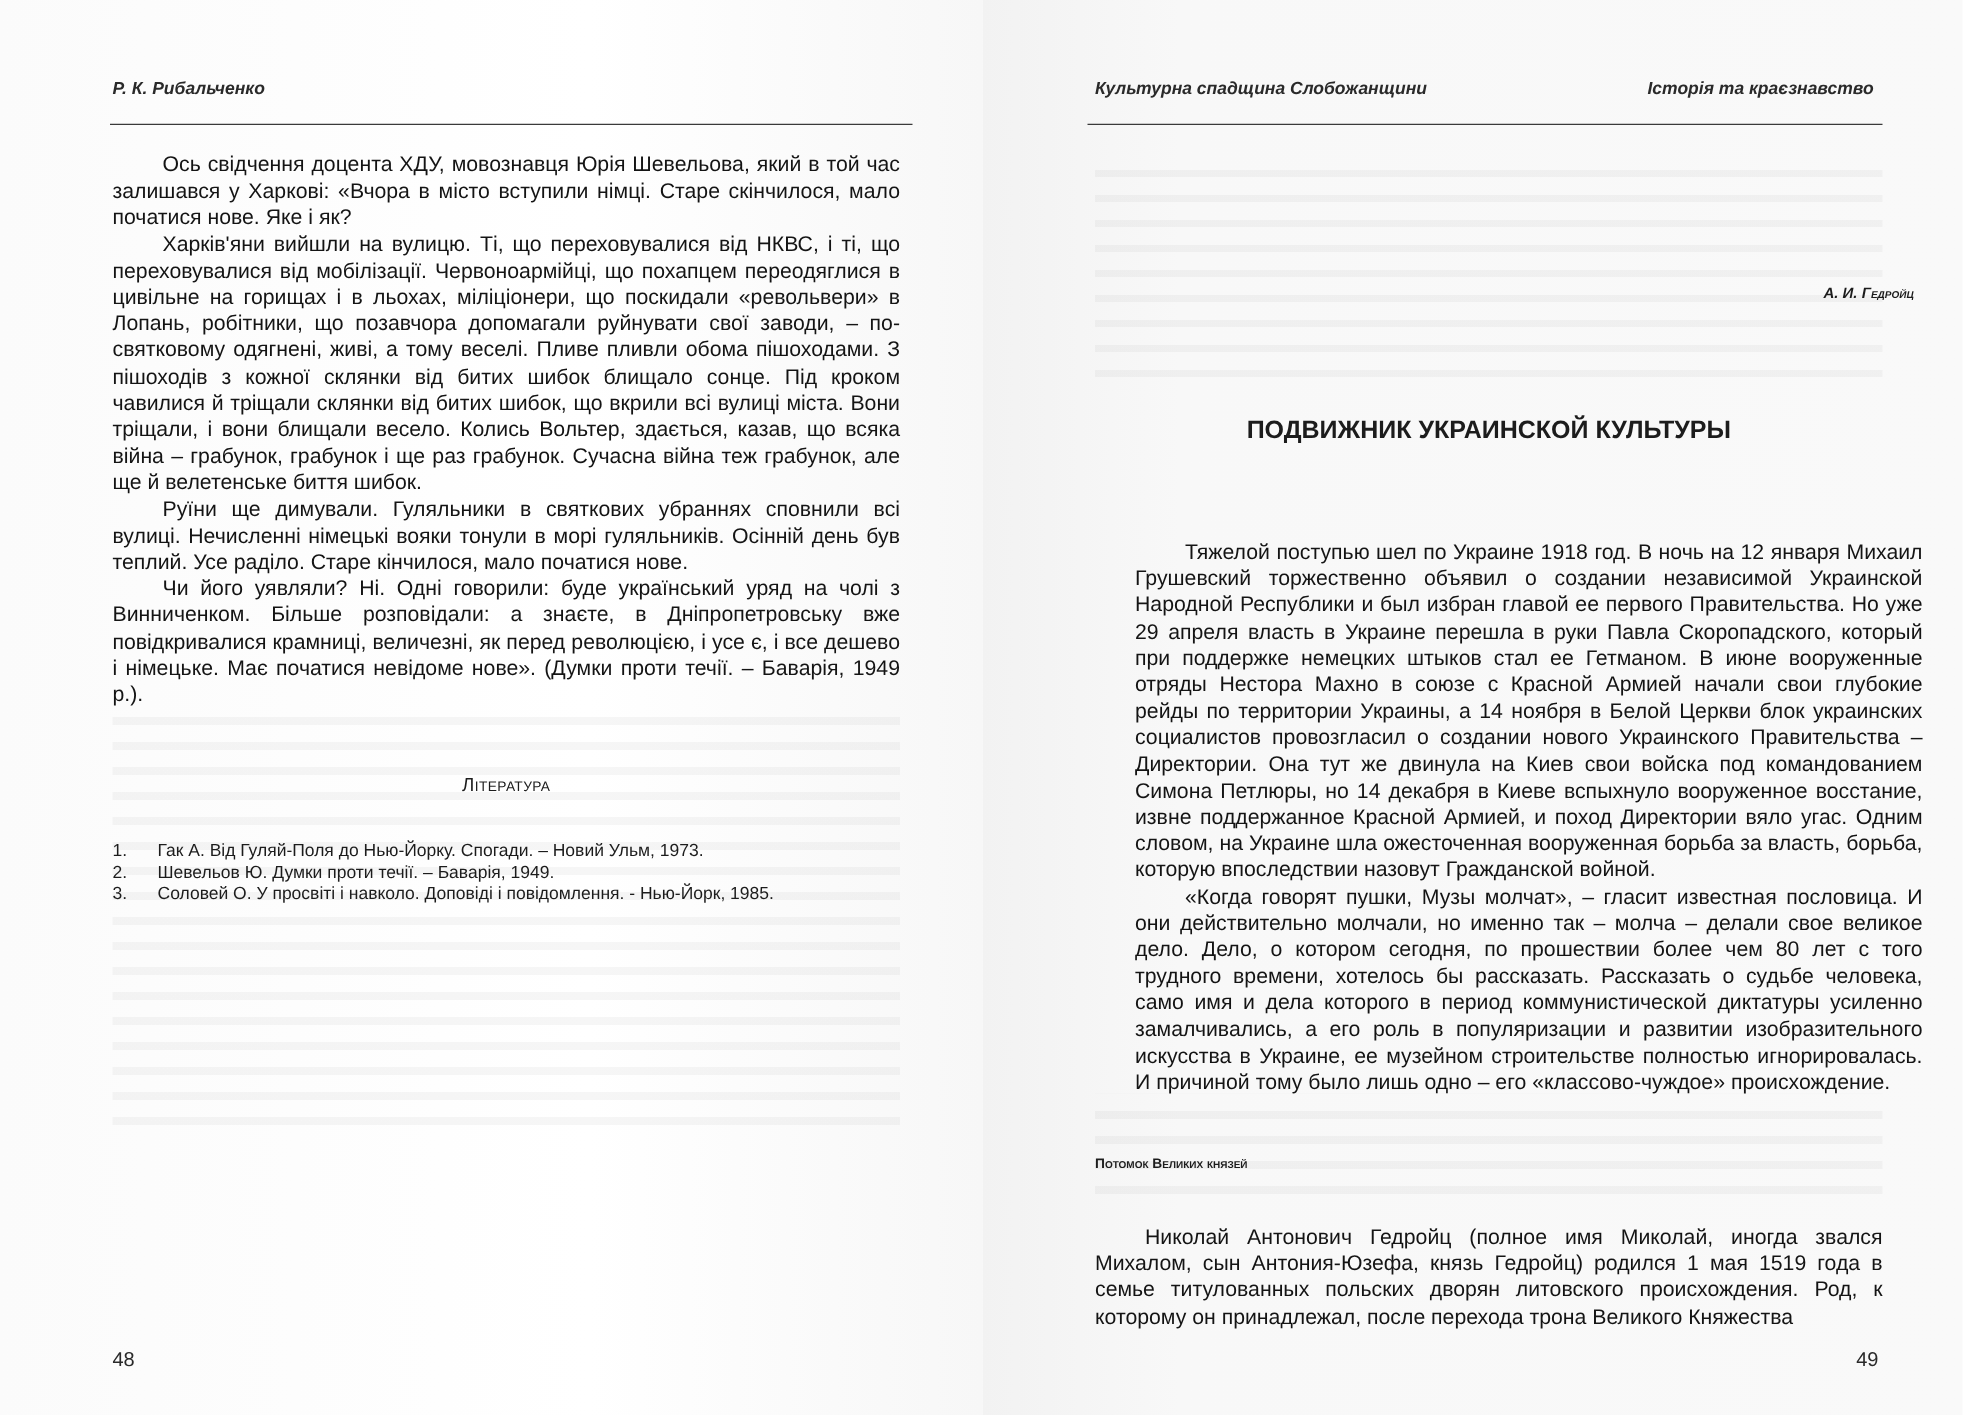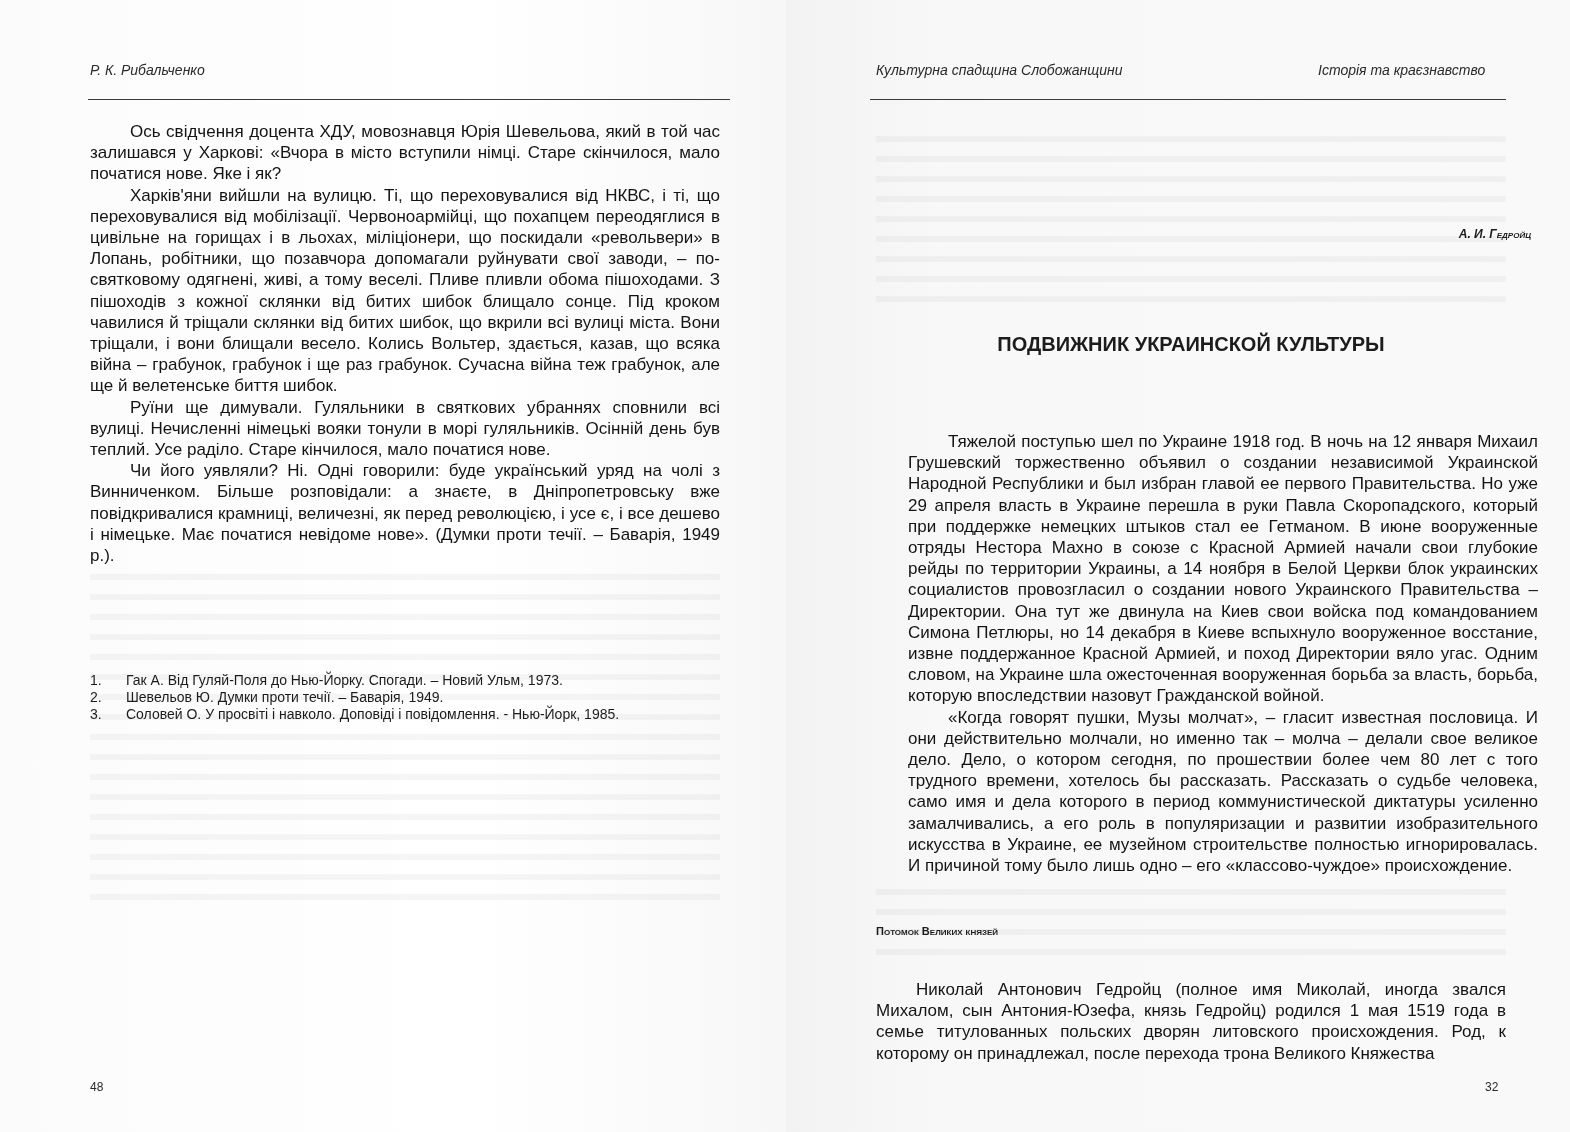--- a/index.html
+++ b/index.html
@@ -10,35 +10,35 @@
       color: #1c1c1c;
       position: relative;
     }
     .spread { position: absolute; inset: 0; display: flex; }
     .page { position: relative; height: 1132px; }
     .page-left { width: 786px; background: linear-gradient(to right, #fbfbfb 0%, #ffffff 60%, #f7f7f7 100%); }
     .page-right { width: 784px; background: linear-gradient(to right, #f2f2f2 0%, #f8f8f8 20%, #f9f9f9 100%); }
     .gutter { position: absolute; left: 786px; top: 0; width: 70px; height: 1132px;
       background: linear-gradient(to right, #ffffff 0%, #fafafa 60%, #efefef 100%); }
 
-    .running-head { position: absolute; top: 62px; font-style: italic; font-size: 14px; color: #2a2a2a; }
+    .running-head { position: absolute; top: 62px; font-style: italic; font-size: 14px; color: #2a2a2a; font-weight: bold; }
     .rule { position: absolute; top: 99px; height: 1px; background: #3a3a3a; }
 
     .body-text { position: absolute; font-size: 17px; line-height: 21.2px; text-align: justify; color: #141414; }
     .body-text p { margin: 0; text-indent: 40px; }
 
     
     .left-head { left: 90px; }
     .left-rule { left: 88px; width: 642px; }
     .left-text { left: 90px; top: 121px; width: 630px; }
     .lit-heading { position: absolute; left: 90px; width: 630px; top: 620px; text-align: center; font-size: 15px; font-variant: small-caps; letter-spacing: 0.3px; }
     .lit-list { position: absolute; left: 90px; top: 672px; width: 640px; margin: 0; padding: 0; list-style: none; font-size: 14px; line-height: 17px; }
     .lit-list li { display: flex; }
     .lit-num { width: 36px; flex: none; }
-    .page-num { position: absolute; top: 1080px; font-size: 12px; color: #2a2a2a; }
+    .page-num { position: absolute; top: 1080px; font-size: 16px; color: #2a2a2a; }
     .left-num { left: 90px; }
     .right-num { left: 1485px; }
 
     
     .right-head-l { left: 876px; }
     .right-head-r { left: 1318px; }
     .right-rule { left: 870px; width: 636px; }
     .author { position: absolute; left: 1324px; top: 227px; width: 207px; text-align: right; font-weight: bold; font-style: italic; font-size: 12px; font-variant: small-caps; }
     .title-block { position: absolute; left: 876px; width: 630px; top: 332px; text-align: center; font-weight: bold; }
     .title-line1 { font-size: 17px; font-variant: small-caps; line-height: 24px; }
@@ -60,20 +60,21 @@
     <div class="running-head left-head">Р. К. Рибальченко</div>
     <div class="rule left-rule"></div>
 
     <div class="body-text left-text">
       <p>Ось свідчення доцента ХДУ, мовознавця Юрія Шевельова, який в той час залишався у Харкові: «Вчора в місто вступили німці. Старе скінчилося, мало початися нове. Яке і як?</p>
       <p>Харків'яни вийшли на вулицю. Ті, що переховувалися від НКВС, і ті, що переховувалися від мобілізації. Червоноармійці, що похапцем переодяглися в цивільне на горищах і в льохах, міліціонери, що поскидали «револьвери» в Лопань, робітники, що позавчора допомагали руйнувати свої заводи, – по-святковому одягнені, живі, а тому веселі. Пливе пливли обома пішоходами. З пішоходів з кожної склянки від битих шибок блищало сонце. Під кроком чавилися й тріщали склянки від битих шибок, що вкрили всі вулиці міста. Вони тріщали, і вони блищали весело. Колись Вольтер, здається, казав, що всяка війна – грабунок, грабунок і ще раз грабунок. Сучасна війна теж грабунок, але ще й велетенське биття шибок.</p>
       <p>Руїни ще димували. Гуляльники в святкових убраннях сповнили всі вулиці. Нечисленні німецькі вояки тонули в морі гуляльників. Осінній день був теплий. Усе раділо. Старе кінчилося, мало початися нове.</p>
       <p>Чи його уявляли? Ні. Одні говорили: буде український уряд на чолі з Винниченком. Більше розповідали: а знаєте, в Дніпропетровську вже повідкривалися крамниці, величезні, як перед революцією, і усе є, і все дешево і німецьке. Має початися невідоме нове». (Думки проти течії. – Баварія, 1949 р.).</p>
     </div>
 
+    <div class="lit-heading">Література</div>
     <ol class="lit-list">
       <li>
         <span class="lit-num">1.</span>
         <span>Гак А. Від Гуляй-Поля до Нью-Йорку. Спогади. – Новий Ульм, 1973.</span>
       </li>
       <li>
         <span class="lit-num">2.</span>
         <span>Шевельов Ю. Думки проти течії. – Баварія, 1949.</span>
       </li>
       <li>
@@ -108,13 +109,13 @@
   <p>Тяжелой поступью шел по Украине 1918 год. В ночь на 12 января Михаил Грушевский торжественно объявил о создании независимой Украинской Народной Республики и был избран главой ее первого Правительства. Но уже 29 апреля власть в Украине перешла в руки Павла Скоропадского, который при поддержке немецких штыков стал ее Гетманом. В июне вооруженные отряды Нестора Махно в союзе с Красной Армией начали свои глубокие рейды по территории Украины, а 14 ноября в Белой Церкви блок украинских социалистов провозгласил о создании нового Украинского Правительства – Директории. Она тут же двинула на Киев свои войска под командованием Симона Петлюры, но 14 декабря в Киеве вспыхнуло вооруженное восстание, извне поддержанное Красной Армией, и поход Директории вяло угас. Одним словом, на Украине шла ожесточенная вооруженная борьба за власть, борьба, которую впоследствии назовут Гражданской войной.</p>
   <p>«Когда говорят пушки, Музы молчат», – гласит известная пословица. И они действительно молчали, но именно так – молча – делали свое великое дело. Дело, о котором сегодня, по прошествии более чем 80 лет с того трудного времени, хотелось бы рассказать. Рассказать о судьбе человека, само имя и дела которого в период коммунистической диктатуры усиленно замалчивались, а его роль в популяризации и развитии изобразительного искусства в Украине, ее музейном строительстве полностью игнорировалась. И причиной тому было лишь одно – его «классово-чуждое» происхождение.</p>
 </div>
 
 <div class="subheading">Потомок Великих князей</div>
 
 <div class="body-text right-text-2">
   <p>Николай Антонович Гедройц (полное имя Миколай, иногда звался Михалом, сын Антония-Юзефа, князь Гедройц) родился 1 мая 1519 года в семье титулованных польских дворян литовского происхождения. Род, к которому он принадлежал, после перехода трона Великого Княжества</p>
 </div>
 
-<div class="page-num right-num">32</div>
+<div class="page-num right-num">49</div>
 
 </body></html>

